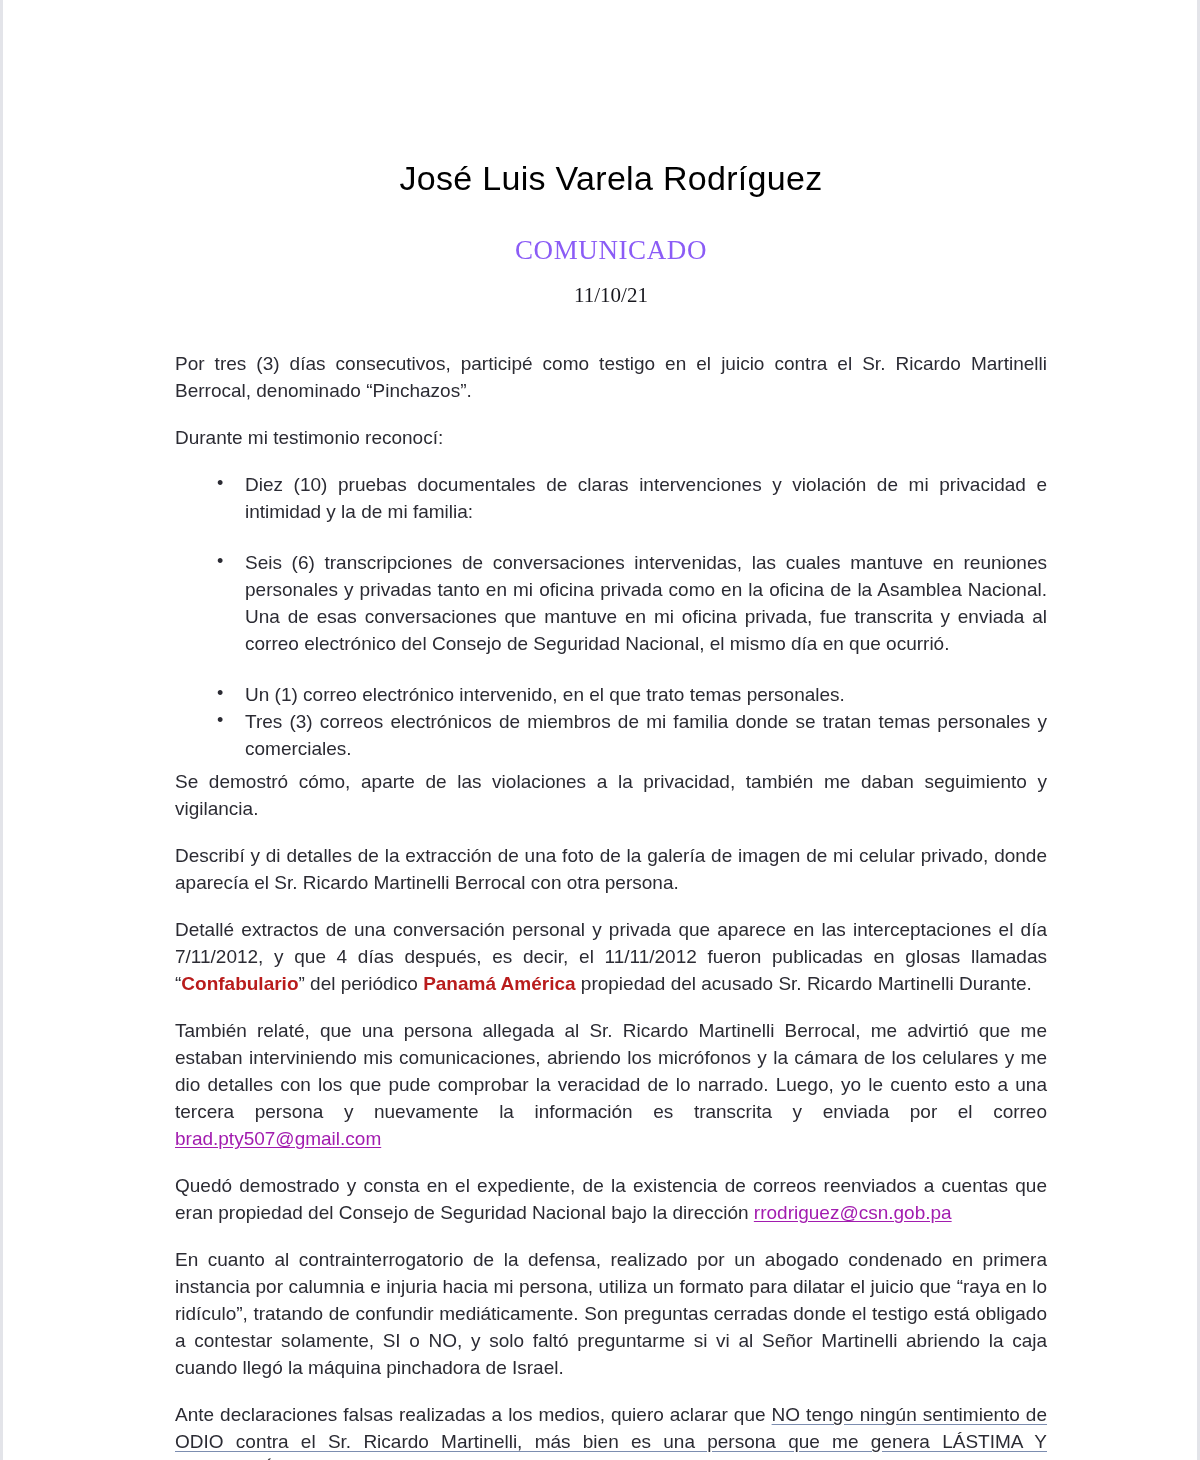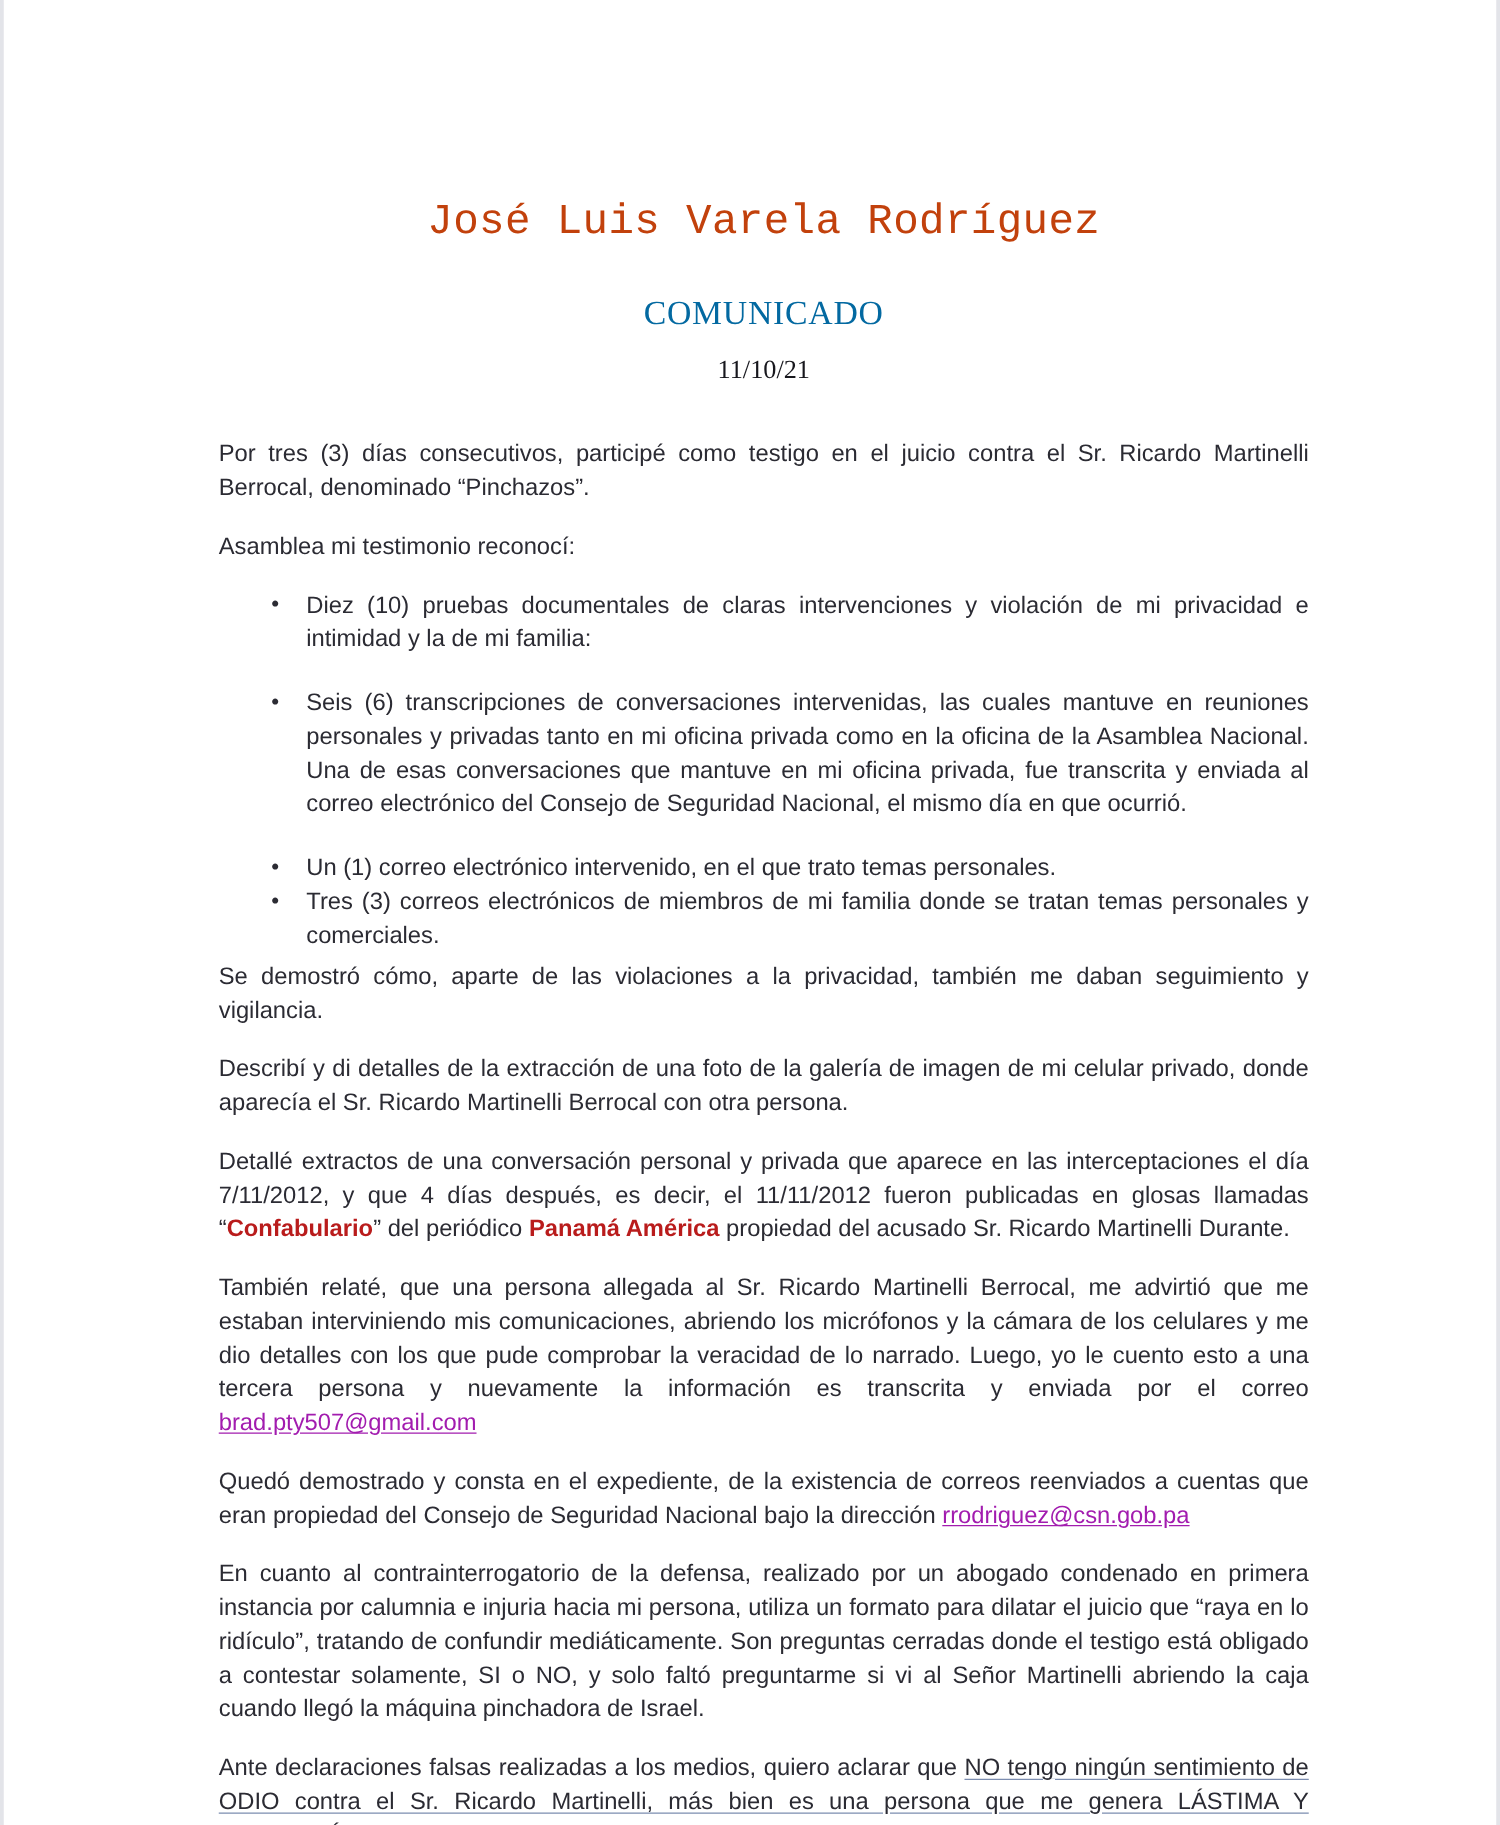--- a/index.html
+++ b/index.html
@@ -22,34 +22,34 @@
     border-left: 3px solid #e3e4e9;
     border-right: 3px solid #e3e4e9;
   }
   .doc-inner {
     position: absolute;
     left: 172px;
     top: 0;
     width: 872px;
   }
   .doc-title {
-    font-family: Liberation Mono, monospace;
+    font-family: Liberation Sans, sans-serif;
     font-size: 34px;
-    color: #c2410c;
+    color: #000000;
     text-align: center;
     letter-spacing: 0.3px;
     margin: 0;
     padding-top: 160px;
     line-height: 1.1;
     font-weight: 400;
   }
   .doc-subtitle {
     font-family: "Liberation Serif", serif;
     font-size: 27px;
-    color: #0369a1;
+    color: #8b5cf6;
     text-align: center;
     margin: 0;
     padding-top: 38px;
     letter-spacing: 0.6px;
     font-weight: 400;
   }
   .doc-date {
     font-family: "Liberation Serif", serif;
     font-size: 21px;
     color: #17171d;
@@ -116,21 +116,21 @@
   <div class="doc-inner">
 
     <h1 class="doc-title">José Luis Varela Rodríguez</h1>
     <div class="doc-subtitle">COMUNICADO</div>
     <div class="doc-date">11/10/21</div>
 
     <div class="body-block">
 
       <p class="para">Por tres (3) días consecutivos, participé como testigo en el juicio contra el Sr. Ricardo Martinelli Berrocal, denominado “Pinchazos”.</p>
 
-      <p class="para">Asamblea mi testimonio reconocí:</p>
+      <p class="para">Durante mi testimonio reconocí:</p>
 
       <ul class="bullets">
         <li class="gap-after">Diez (10) pruebas documentales de claras intervenciones y violación de mi privacidad e intimidad y la de mi familia:</li>
         <li class="gap-after">Seis (6) transcripciones de conversaciones intervenidas, las cuales mantuve en reuniones personales y privadas tanto en mi oficina privada como en la oficina de la Asamblea Nacional. Una de esas conversaciones que mantuve en mi oficina privada, fue transcrita y enviada al correo electrónico del Consejo de Seguridad Nacional, el mismo día en que ocurrió.</li>
         <li>Un (1) correo electrónico intervenido, en el que trato temas personales.</li>
         <li>Tres (3) correos electrónicos de miembros de mi familia donde se tratan temas personales y comerciales.</li>
       </ul>
 
       <div class="spacer-sm"></div>
 

